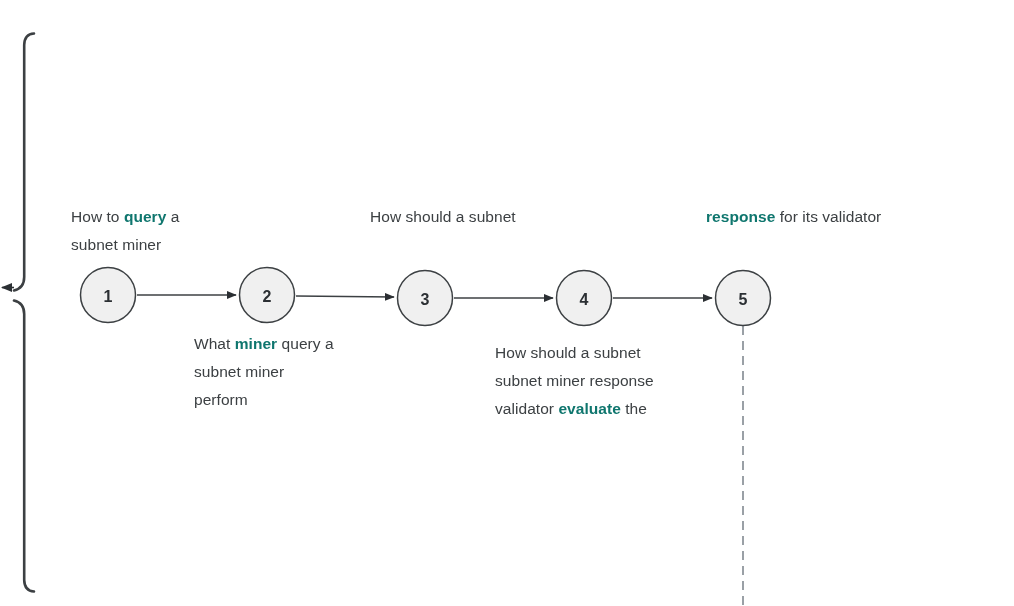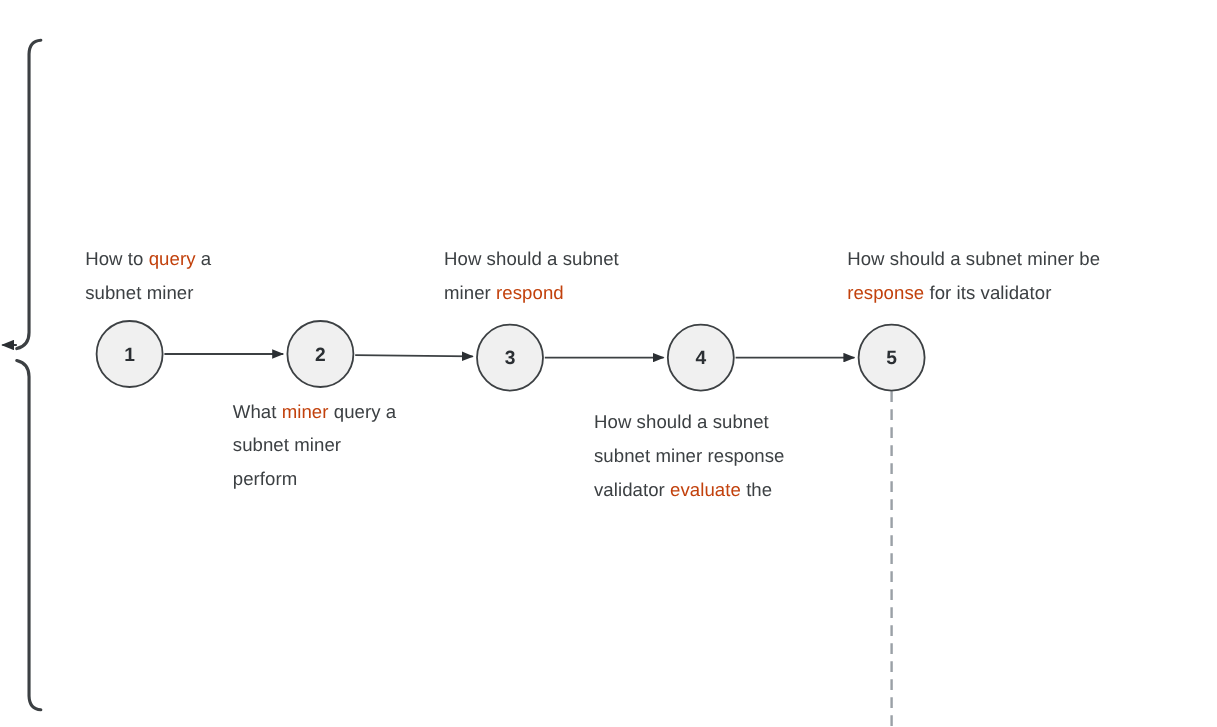--- a/index.html
+++ b/index.html
@@ -29,22 +29,22 @@
   .node-label {
     position: absolute;
     color: #3c4043;
     font-size: 15.5px;
     line-height: 28px;
     font-weight: 400;
     white-space: pre-wrap;
     letter-spacing: 0.05px;
   }
   .node-label b {
-    font-weight: 400;
-    color: #c2410c;
+    font-weight: 700;
+    color: #0f766e;
   }
   .node-num {
     font-size: 16px;
     font-weight: 700;
     fill: #2b2f33;
     font-family: "Liberation Sans", sans-serif;
     dominant-baseline: central;
     text-anchor: middle;
   }
 </style>
@@ -98,17 +98,17 @@
       <text class="node-num" x="584" y="299">4</text>
     </g>
     <g>
       <circle cx="743" cy="298" r="27.5" fill="#f0f0f0" stroke="#3c4043" stroke-width="1.5"></circle>
       <text class="node-num" x="743" y="299">5</text>
     </g>
   </svg>
 
   <div class="node-label" style="left:71px; top:203px; width:215px;"><div><span>How to </span><b>query</b><span> a</span></div><div><span>subnet miner</span></div></div>
   <div class="node-label" style="left:194px; top:330px; width:205px;"><div><span>What </span><b>miner</b><span> query a</span></div><div><span>subnet miner</span></div><div><span>perform</span></div></div>
-  <div class="node-label" style="left:370px; top:203px; width:225px;"><div><span>How should a subnet</span></div><div><span>miner </span><b>respond</b></div></div>
+  <div class="node-label" style="left:370px; top:203px; width:225px;"><div><span>How should a subnet</span></div></div>
   <div class="node-label" style="left:495px; top:339px; width:220px;"><div><span>How should a subnet</span></div><div><span>subnet miner response</span></div><div><span>validator </span><b>evaluate</b><span> the</span></div></div>
-  <div class="node-label" style="left:706px; top:203px; width:295px;"><div><span>How should a subnet miner be</span></div><div><b>response</b><span> for its validator</span></div></div>
+  <div class="node-label" style="left:706px; top:203px; width:295px;"><div><b>response</b><span> for its validator</span></div></div>
 
 </div>
 
 </body></html>

